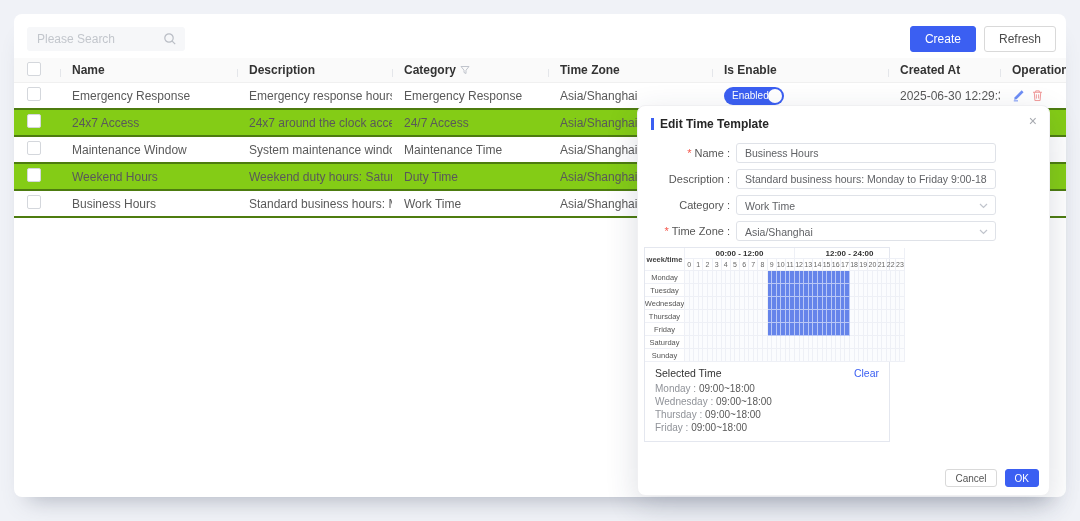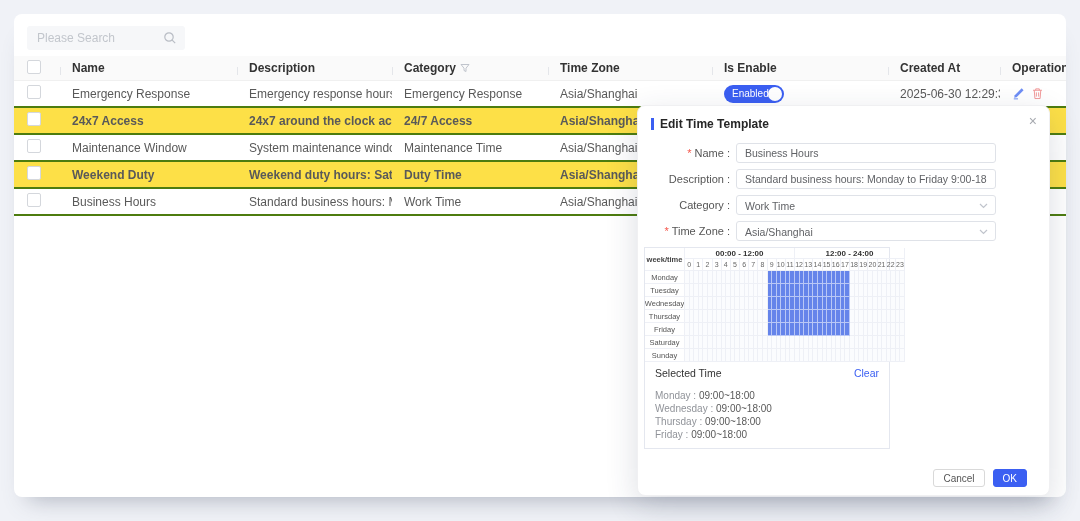--- a/index.html
+++ b/index.html
@@ -22,21 +22,21 @@
   .btn { height:26px; padding:0 14px; font-size:12px; border-radius:3px; cursor:pointer; font-family:inherit; }
   .btn-primary { background:#3B5FF2; color:#fff; border:1px solid #3B5FF2; }
   .btn-plain { background:#fff; color:#4a4a4a; border:1px solid #d9d9d9; }
 
   
   .thead, .trow { display:flex; align-items:center; white-space:nowrap; }
   .thead { height:25px; background:#fafafa; border-bottom:1px solid #f0f0f0; }
   .thead .cell { font-weight:bold; color:#333; font-size:12px; position:relative; }
   .thead .cell + .cell::before { content:""; position:absolute; left:0; top:6px; height:13px; width:1px; background:#e4e6ea; }
   .trow { height:27px; font-size:12px; color:#595959; border-bottom:2px solid #4d7c0f; }
-  .trow.striped { background:#fde047;font-weight:bold; }
+  .trow.striped { background:#84cc16; }
   .cell { padding-left:12px; overflow:hidden; }
   .col-cb { width:46px; padding-left:13px; }
   .col-name { width:177px; } .col-desc { width:155px; } .col-cat { width:156px; }
   .col-tz { width:164px; } .col-en { width:176px; } .col-created { width:112px; } .col-op { width:66px; }
   .cb { display:inline-block; width:14px; height:14px; border:1px solid #d4d7dc; border-radius:2px; background:#fff; cursor:pointer; }
   .filter-icon { margin-left:4px; vertical-align:-1px; }
 
   .toggle { display:inline-flex; align-items:center; width:60px; height:18px; background:#3B5FF2;
             border-radius:9px; position:relative; cursor:pointer; }
   .toggle .tlabel { color:#fff; font-size:10px; padding-left:8px; }
@@ -73,45 +73,49 @@
   .gcell { border-right:1px solid #eef0f6; border-bottom:1px solid #eef0f6; overflow:hidden; }
   .corner { grid-row:1/3; grid-column:1; font-size:7.5px; font-weight:bold; color:#444;
             display:flex; align-items:center; justify-content:center; }
   .ghead { font-size:8px; font-weight:bold; color:#333; text-align:center; line-height:11px; }
   .ghour { font-size:7px; color:#666; text-align:center; line-height:12px; }
   .gday { grid-column:1; font-size:7.5px; color:#555; display:flex; align-items:center; justify-content:center; }
   .hc { background:#fbfcfe; cursor:pointer; }
   .hc.sel-on { background:#6584EA; border-right-color:rgba(255,255,255,.55); border-bottom-color:rgba(255,255,255,.55); }
 
   .sel-section { padding:5px 10px 7px 10px; }
-  .sel-head { display:flex; justify-content:space-between; align-items:flex-end; margin-bottom:10px; }
+  .sel-head { display:flex; justify-content:space-between; align-items:flex-end; margin-bottom:3px; }
   .sel-title { font-size:10.5px; color:#333; }
   .clear-link { font-size:10.5px; color:#3B5FF2; cursor:pointer; }
   .sel-entry { font-size:10px; line-height:13px; }
   .sel-entry .d { color:#909399; }
   .sel-entry .d::after { content:" :  "; }
   .sel-entry .v { color:#595959; }
 
-  .modal-footer { position:absolute; right:22px; bottom:8px; display:flex; gap:8px; }
+  .modal-footer { position:absolute; right:10px; bottom:8px; display:flex; gap:8px; }
   .mbtn { height:18px; font-size:10px; border-radius:3px; padding:0 9px; cursor:pointer; font-family:inherit; }
   .mbtn-cancel { background:#fff; border:1px solid #d9d9d9; color:#555; }
   .mbtn-ok { background:#3B5FF2; border:1px solid #3B5FF2; color:#fff; }
 </style>
 </head>
 <body>
 
 <div class="card">
 
   <div class="toolbar">
     <div class="search-wrap">
       <input type="text" placeholder="Please Search" style="">
       <svg class="search-icon" width="14" height="14" viewBox="0 0 14 14">
         <circle cx="6" cy="6" r="4.2" fill="none" stroke="#b9bdc5" stroke-width="1.2"></circle>
         <line x1="9.2" y1="9.2" x2="12.2" y2="12.2" stroke="#b9bdc5" stroke-width="1.2"></line>
       </svg>
+    </div>
+    <div class="btns">
+      <button class="btn btn-primary">Create</button>
+      <button class="btn btn-plain">Refresh</button>
     </div>
   </div>
 
   <div class="thead">
     <div class="cell col-cb"><span class="cb"></span></div>
     <div class="cell col-name">Name</div>
     <div class="cell col-desc">Description</div>
     <div class="cell col-cat"><span>Category</span><svg class="filter-icon" width="10" height="10" viewBox="0 0 10 10">
           <path d="M1 1.5h8L6 5.2v3.3L4 7.5V5.2z" fill="none" stroke="#c0c4cc" stroke-width="1"></path>
         </svg></div>
@@ -164,21 +168,21 @@
         <div class="cell col-name">Maintenance Window</div>
         <div class="cell col-desc">System maintenance window: Sunda...</div>
         <div class="cell col-cat">Maintenance Time</div>
         <div class="cell col-tz">Asia/Shanghai</div>
         <div class="cell col-en"></div>
         <div class="cell col-created"></div>
         <div class="cell col-op"></div>
       </div>
       <div class="trow striped">
         <div class="cell col-cb"><span class="cb"></span></div>
-        <div class="cell col-name">Weekend Duty</div>
+        <div class="cell col-name">Weekend Hours</div>
         <div class="cell col-desc">Weekend duty hours: Saturday and S...</div>
         <div class="cell col-cat">Duty Time</div>
         <div class="cell col-tz">Asia/Shanghai</div>
         <div class="cell col-en"></div>
         <div class="cell col-created"></div>
         <div class="cell col-op"></div>
       </div>
       <div class="trow">
         <div class="cell col-cb"><span class="cb"></span></div>
         <div class="cell col-name">Business Hours</div>

